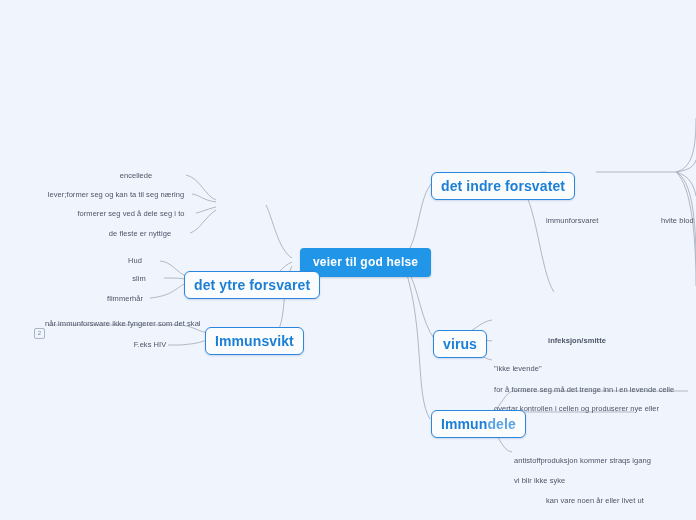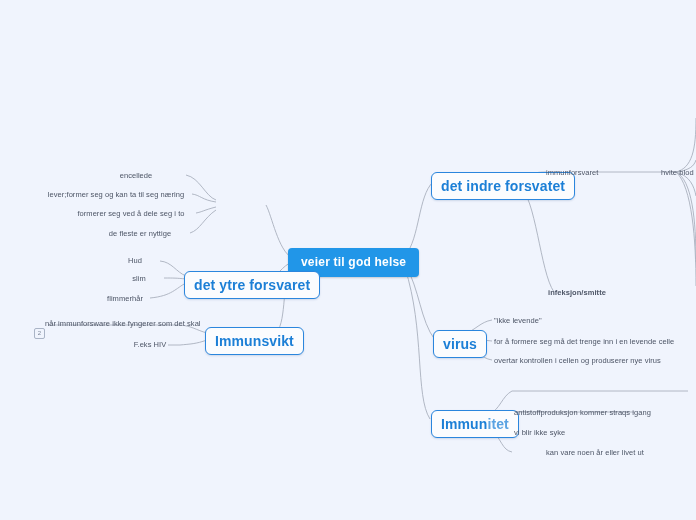--- a/index.html
+++ b/index.html
@@ -66,20 +66,21 @@
     font-size: 7.5px;
     line-height: 1.35;
     letter-spacing: 0.05px;
   }
   .leaf.multi {
     white-space: normal;
     width: 182px;
   }
   .leaf.right {
     text-align: left;
+    margin-top: 48px;
   }
   .leaf.leftal {
     text-align: center;
   }
   
   .badge {
     position: absolute;
     width: 9px;
     height: 9px;
     border: 1px solid #aab4c6;
@@ -141,21 +142,21 @@
       <path d="M489,414 C500,410 502,396 512,391"></path>
       <path d="M489,418 C500,416 502,412 512,412"></path>
       <path d="M489,422 C500,426 502,430 512,432"></path>
       <path d="M489,425 C502,440 502,450 512,452"></path>
 
       <path d="M512,391 L688,391"></path>
       <path d="M512,412 L634,412"></path>
     </g>
   </svg>
 
-  <div class="node root" style="left:288px; top:248px;">veier til god helse</div>
+  <div class="node root" style="left:300px; top:248px;">veier til god helse</div>
 
   <div class="node leaf leftal" style="left:86px; top:171px; width:100px;">encellede</div>
   <div class="node leaf leftal" style="left:46px; top:190px; width:140px;">lever;former seg og kan ta til seg næring</div>
   <div class="node leaf leftal" style="left:66px; top:209px; width:130px;">formerer seg ved å dele seg i to</div>
   <div class="node leaf leftal" style="left:90px; top:229px; width:100px;">de fleste er nyttige</div>
 
   <div class="node branch" style="left:184px; top:271px;">det ytre forsvaret</div>
   <div class="node leaf leftal" style="left:110px; top:256px; width:50px;">Hud</div>
   <div class="node leaf leftal" style="left:114px; top:274px; width:50px;">slim</div>
   <div class="node leaf leftal" style="left:100px; top:294px; width:50px;">flimmerhår</div>
@@ -166,22 +167,22 @@
   <div class="node leaf leftal" style="left:120px; top:340px; width:60px;">F.eks HIV</div>
 
   <div class="node branch" style="left:431px; top:172px;">det indre forsvatet</div>
   <div class="node leaf right" style="left:546px; top:168px;">immunforsvaret</div>
   <div class="node leaf right" style="left:621px; top:168px;padding-left:40px;">hvite blod seller</div>
   <div class="node leaf right" style="left:548px; top:288px;font-weight:bold;">infeksjon/smitte</div>
 
   <div class="node branch" style="left:433px; top:330px;">virus</div>
   <div class="node leaf right" style="left:494px; top:316px;">"ikke levende"</div>
   <div class="node leaf right" style="left:494px; top:337px;">for å formere seg må det trenge inn i en levende celle</div>
-  <div class="node leaf right" style="left:494px; top:356px;">overtar kontrollen i cellen og produserer nye virus</div>
+  <div class="node leaf right" style="left:494px; top:356px;">overtar kontrollen i cellen og produserer nye eller</div>
 
   <div class="node branch" style="left:431px; top:410px;">
-    <span>Immun</span><span class="dim">itet</span>
+    <span>Immun</span><span class="dim">dele</span>
   </div>
   <div class="node leaf right" style="left:514px; top:408px;">antistoffproduksjon kommer straqs igang</div>
   <div class="node leaf right" style="left:514px; top:428px;">vi blir ikke syke</div>
   <div class="node leaf right" style="left:514px; top:448px;padding-left:32px;">kan vare noen år eller livet ut</div>
 
 </div>
 
 </body></html>

